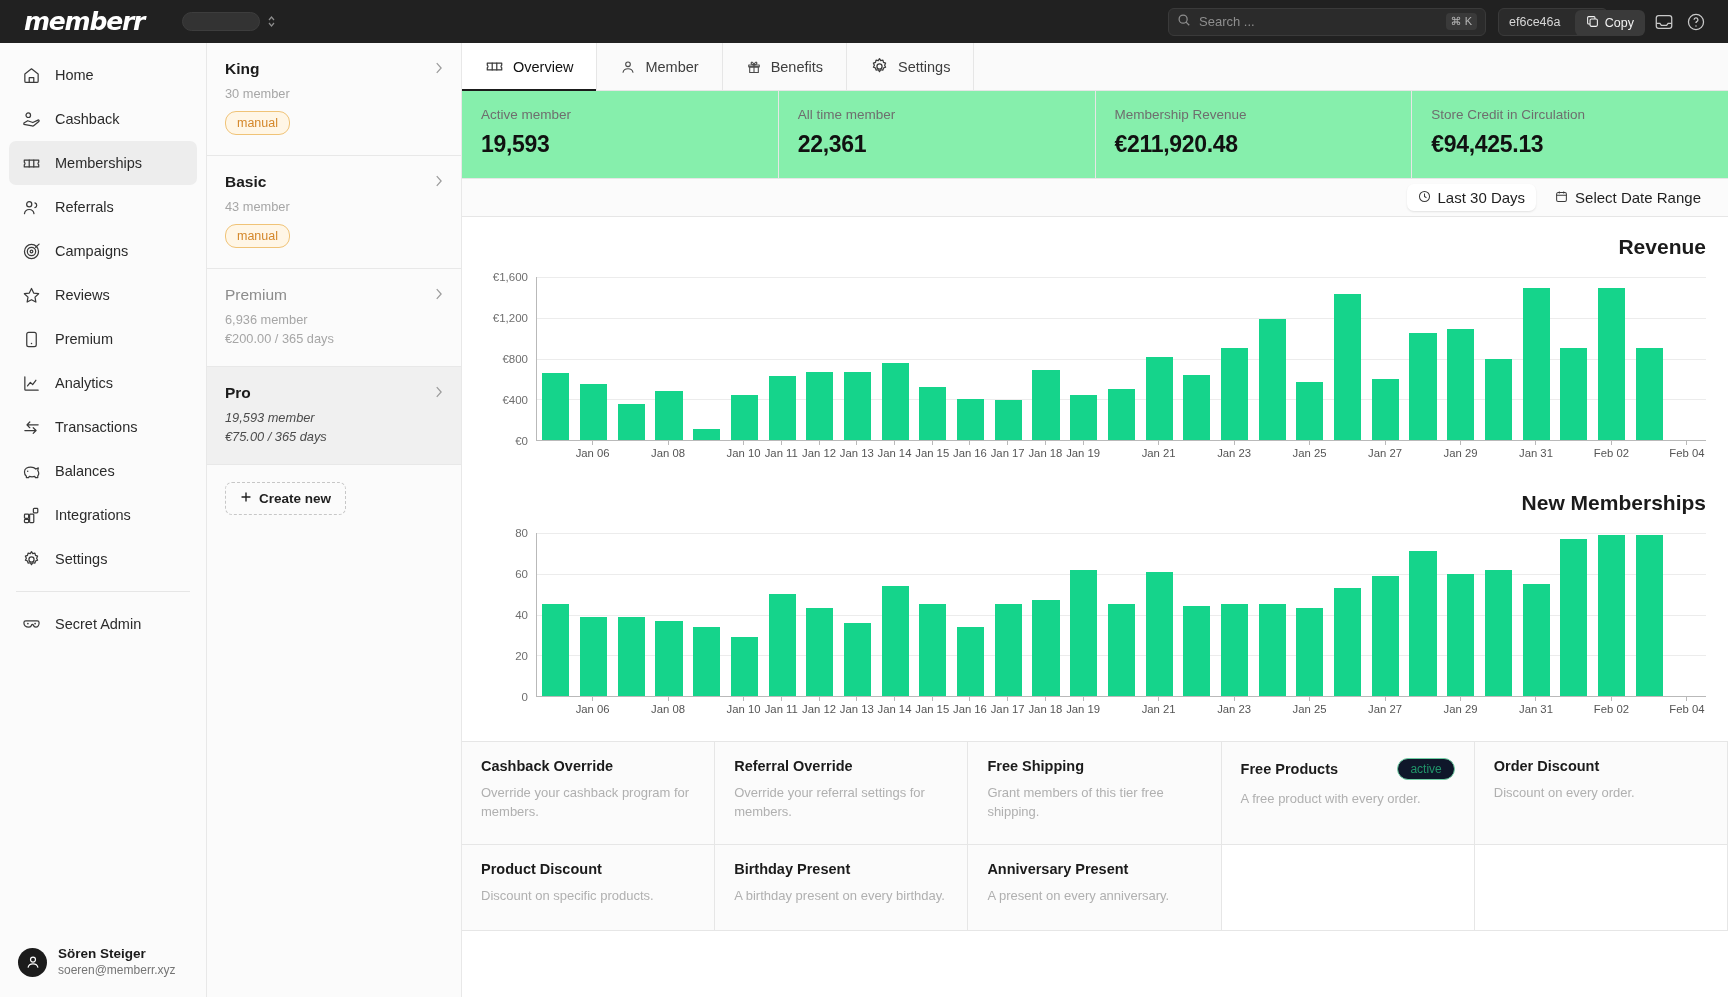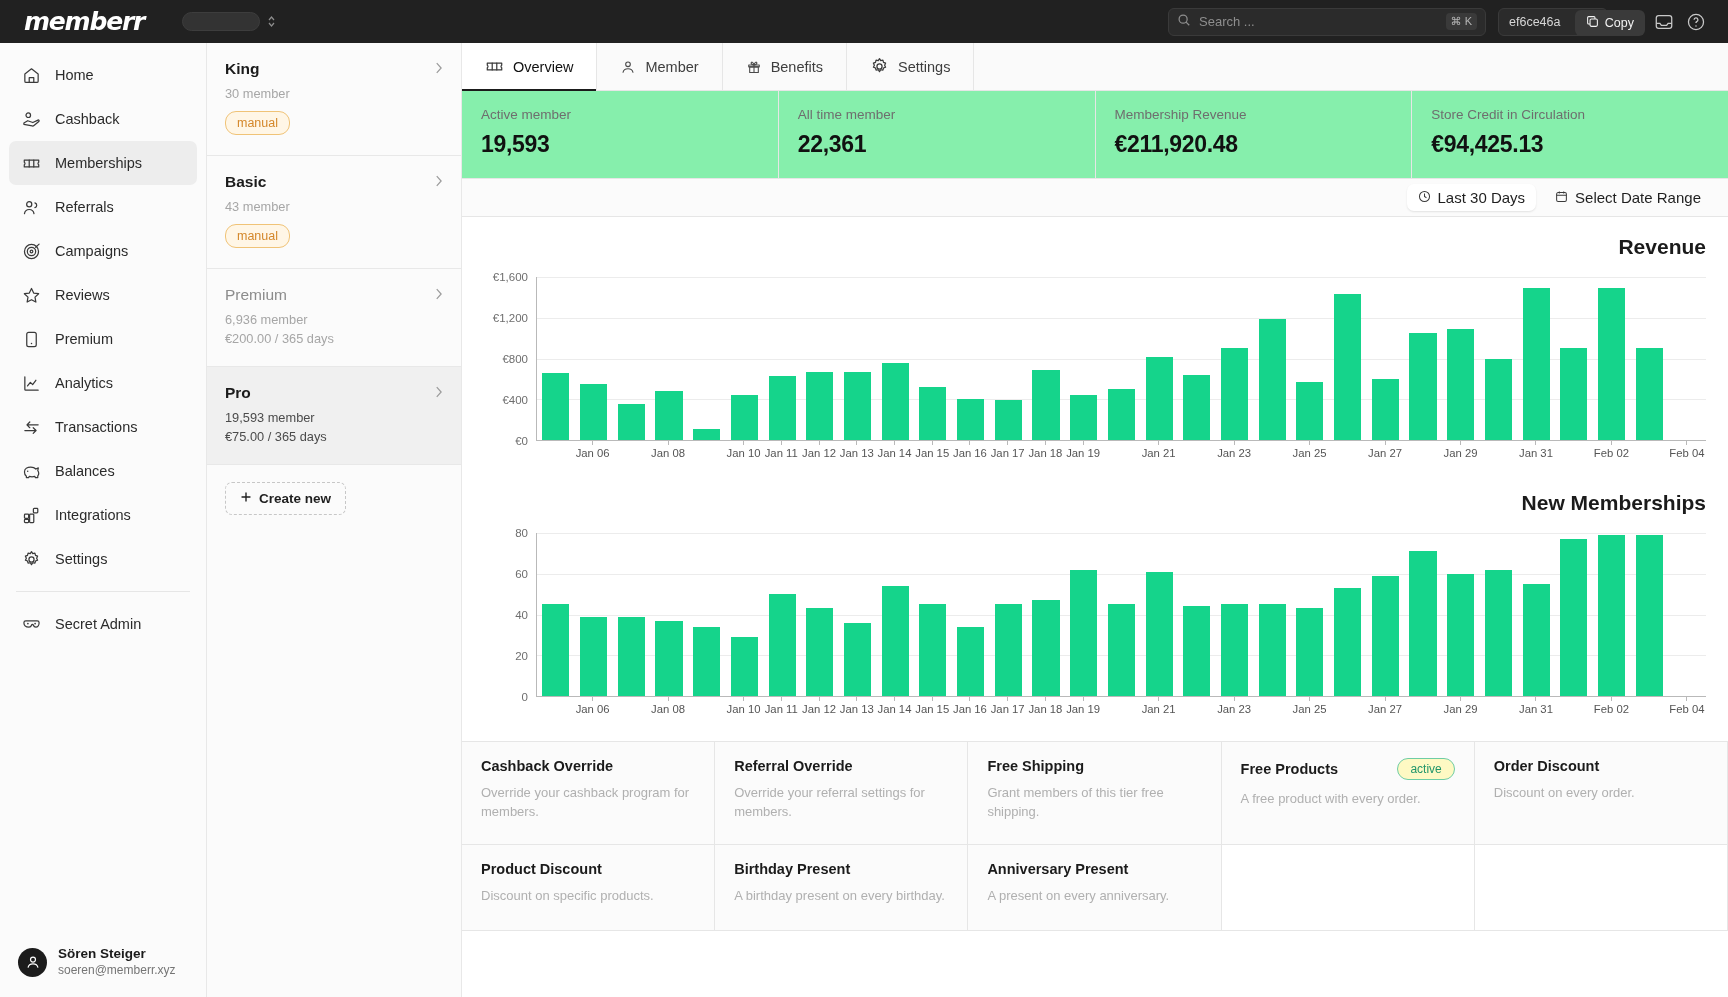--- a/index.html
+++ b/index.html
@@ -82,21 +82,21 @@
   }
   .tier {
     padding: 17px 18px 20px 18px; border-bottom: 1px solid #e8e8e8; position: relative;
   }
   .tier.selected { background: #f0f0f0; }
   .tier-top { display: flex; align-items: center; }
   .tier-name { font-size: 15.5px; font-weight: 700; color: #1b1b1b; }
   .tier-name.muted { color: #8c8c8c; font-weight: 400; }
   .tier-chev { margin-left: auto; color: #9b9b9b; font-size: 14px; }
   .tier-sub { font-size: 12.8px; color: #a6a6a6; margin-top: 8px; }
-  .tier-sub.dark { color: #4b4b4b; }
+  .tier-sub.dark { color: #4b4b4b; font-style: italic; }
   .badge-manual {
     display: inline-block; margin-top: 10px; padding: 4px 11px; border-radius: 11px;
     background: #fff6e6; border: 1px solid #f0c377; color: #d4872a; font-size: 12.5px;
   }
   .create-wrap { padding: 17px 18px; }
   .create-btn {
     display: inline-flex; align-items: center; gap: 7px;
     border: 1px dashed #c7c7c7; border-radius: 7px;
     padding: 8px 14px; font-size: 13.5px; color: #1f1f1f; font-weight: 600;
     background: #fbfbfb;
@@ -164,21 +164,21 @@
   
   .benefits { border-top: 1px solid #e6e6e6; display: flex; flex-wrap: wrap; }
   .bcard {
     width: 20%; padding: 16px 19px 22px 19px; border-right: 1px solid #e6e6e6;
     border-bottom: 1px solid #e6e6e6; min-height: 86px; background:#fbfbfb;
   }
   .bhead { display: flex; align-items: center; }
   .btitle { font-size: 14.5px; font-weight: 700; color: #1b1b1b; }
   .bdesc { font-size: 13px; color: #b0b0b0; margin-top: 10px; line-height: 1.45; }
   .badge-active {
-    margin-left: auto; font-size: 12px; color: #21956a; background: #fef9c3;
+    margin-left: auto; font-size: 12px; color: #21956a; background: #0f172a;
     border: 1px solid #6fcda4; border-radius: 11px; padding: 3px 12px;
   }
   .bcard.empty { background: #ffffff; border-bottom: 1px solid #e6e6e6; }
 </style>
 </head>
 <body>
 
 <div class="topbar">
   <div class="logo">memberr</div>
   <div class="store-select">

